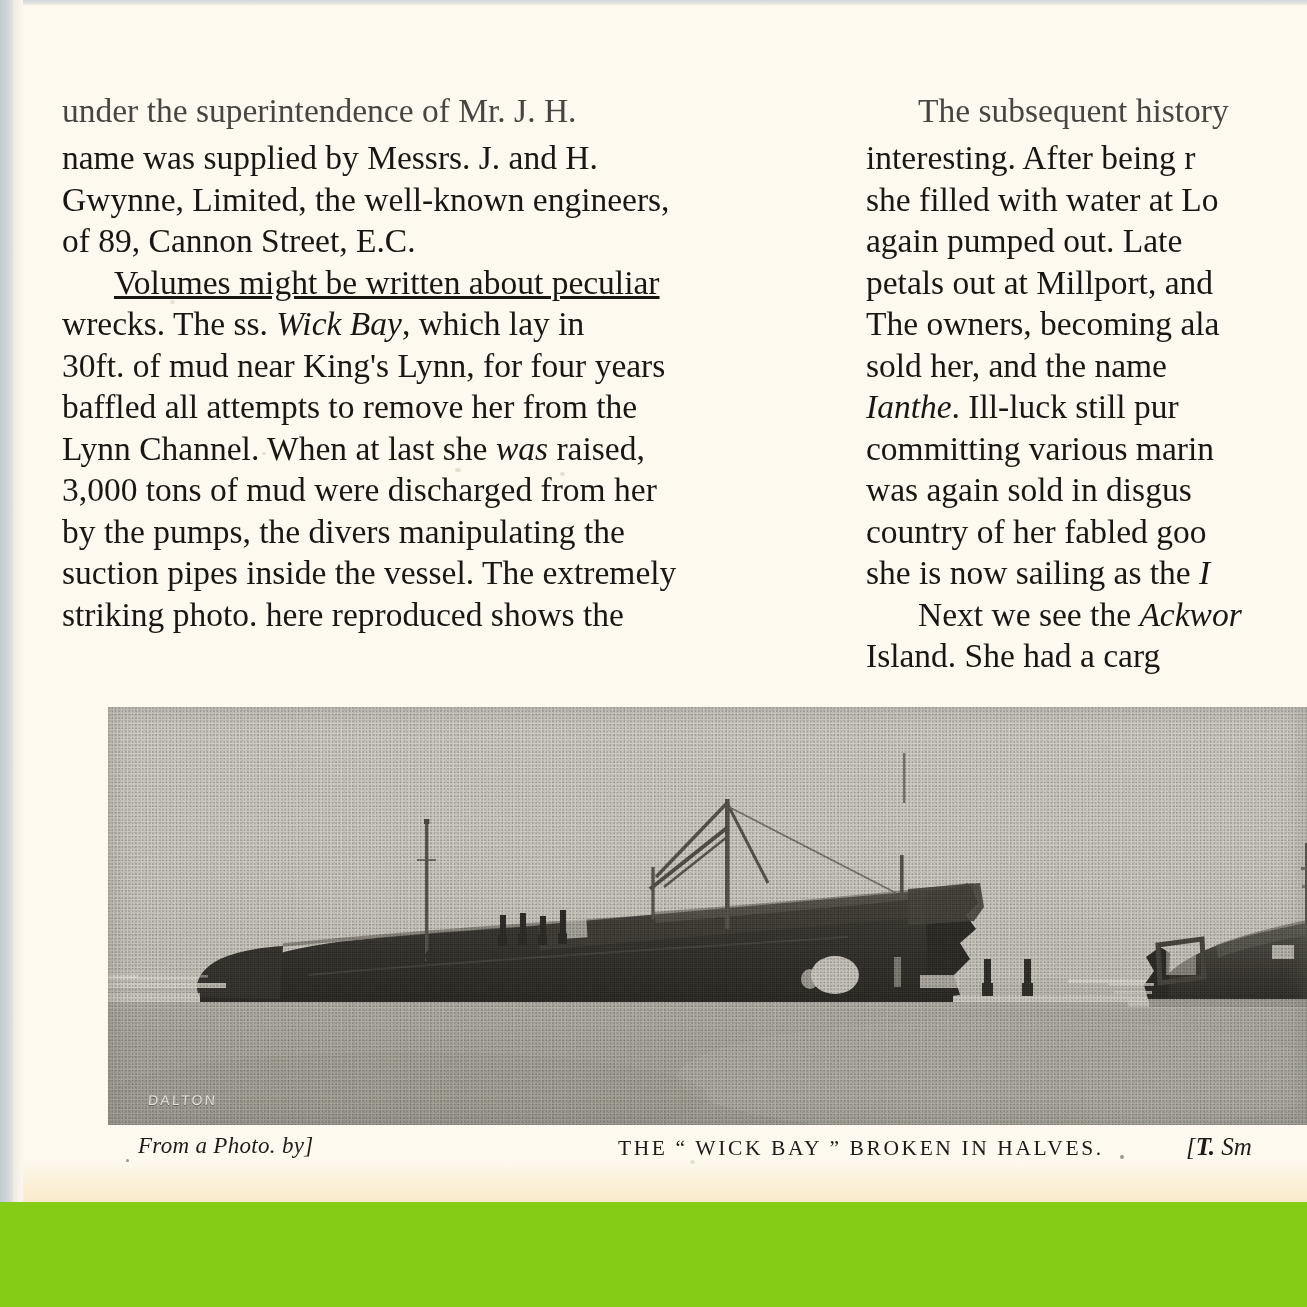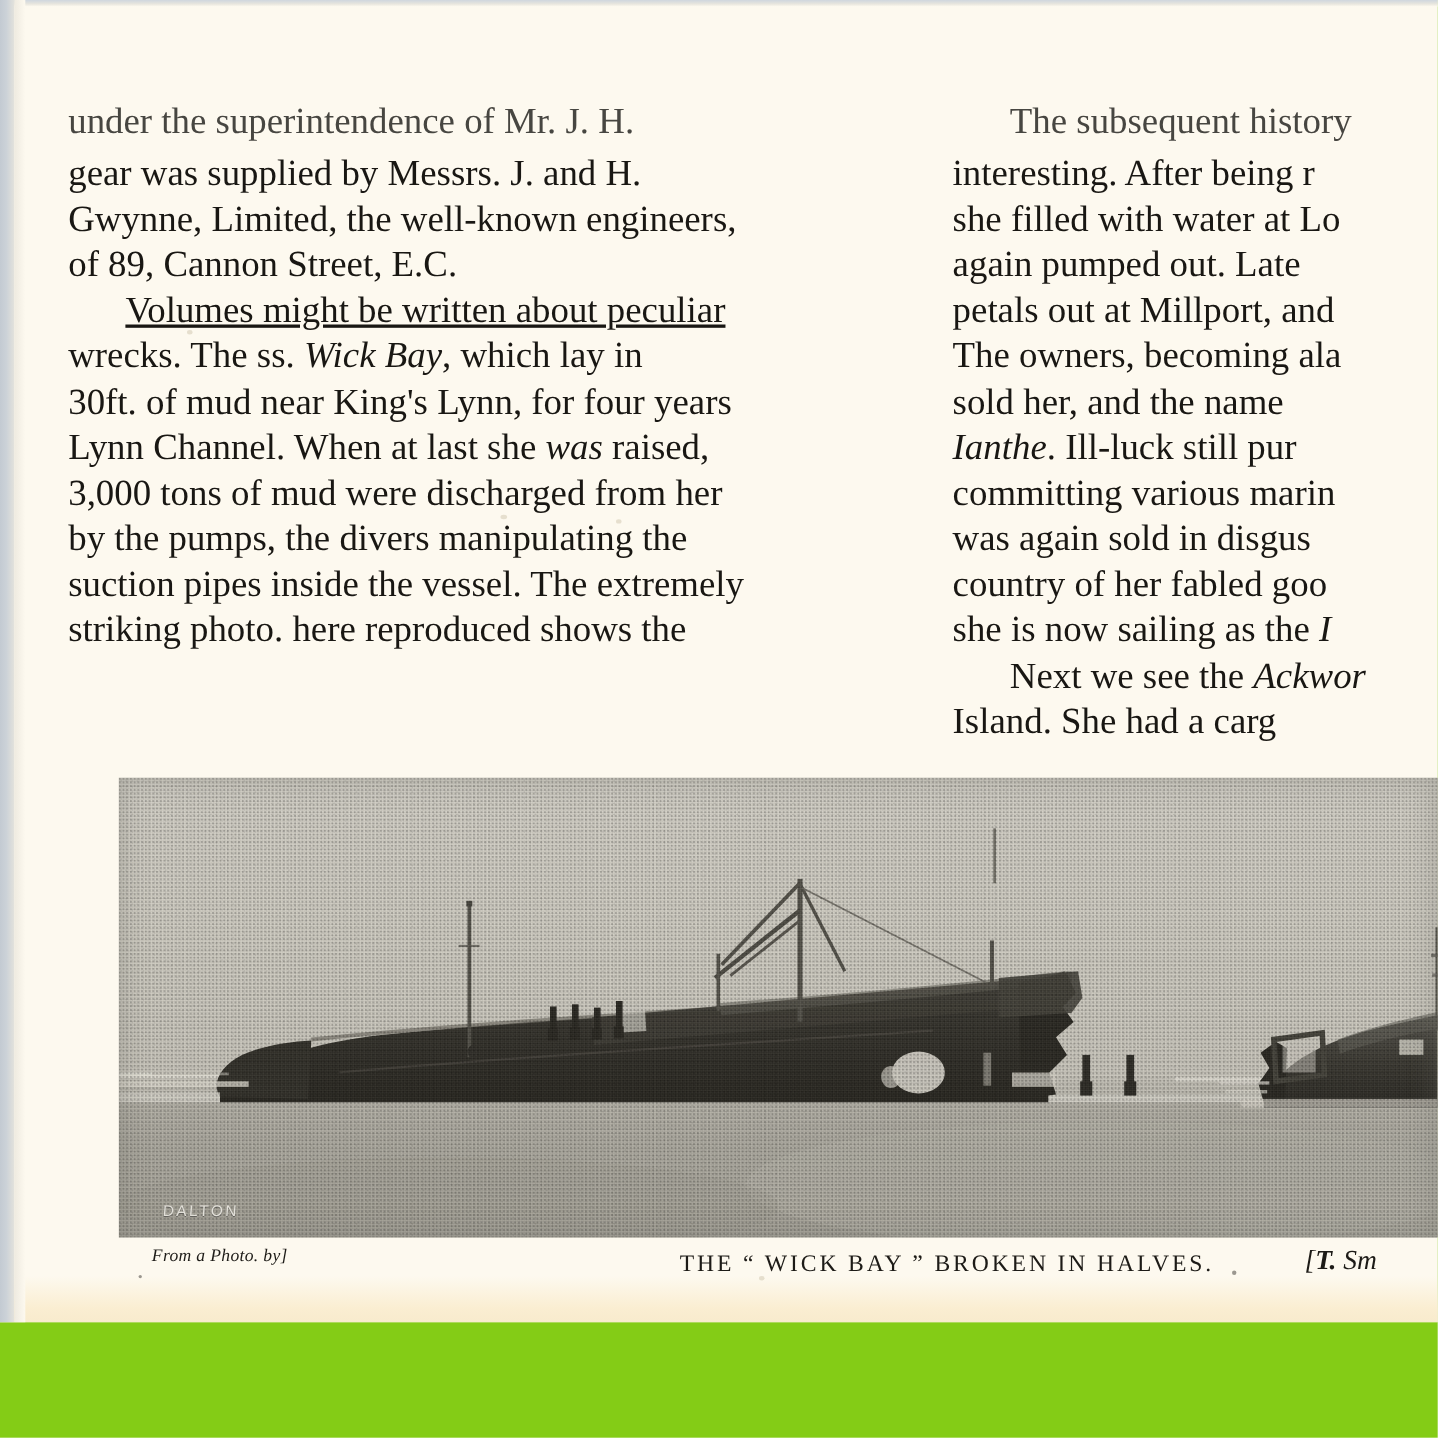--- a/index.html
+++ b/index.html
@@ -188,21 +188,21 @@
     top: 1133px;
     width: 1199px;
     height: 40px;
     color: #1d1b17;
   }
   #caption-credit-left {
     position: absolute;
     left: 30px;
     top: 0;
     font-style: italic;
-    font-size: 16px;
+    font-size: 23px;
     letter-spacing: 0.3px;
     white-space: nowrap;
     text-align: right;
   }
   #caption-title {
     position: absolute;
     left: 510px;
     top: 3px;
     font-size: 21.5px;
     letter-spacing: 2.6px;
@@ -249,29 +249,30 @@
   <div class="speck" style="left:560px; top:472px; width:5px; height:4px;"></div>
   <div class="speck" style="left:262px; top:452px; width:4px; height:3px;"></div>
   <div class="speck" style="left:690px; top:1160px; width:5px; height:4px;"></div>
 
   <div id="left-column" class="column">
 
     <div>
       <span class="clipped-top">
         <span class="tline faded-line">under the superintendence of Mr. J. H.</span>
       </span>
-      <span class="tline">gear was supplied by Messrs. J. and H.</span>
+      <span class="tline">name was supplied by Messrs. J. and H.</span>
       <span class="tline">Gwynne, Limited, the well-known engineers,</span>
       <span class="tline last">of 89, Cannon Street, E.C.</span>
     </div>
 
     <div>
       <span class="tline" style="text-indent:52px;text-decoration:underline;">Volumes might be written about peculiar</span>
       <span class="tline"><span>wrecks.    The ss. </span><i>Wick Bay</i><span>, which lay in</span></span>
       <span class="tline">30ft. of mud near King's Lynn, for four years</span>
+      <span class="tline">baffled all attempts to remove her from the</span>
       <span class="tline"><span>Lynn Channel.   When at last she </span><i>was</i><span> raised,</span></span>
       <span class="tline">3,000 tons of mud were discharged from her</span>
       <span class="tline">by the pumps, the divers manipulating the</span>
       <span class="tline">suction pipes inside the vessel.  The extremely</span>
       <span class="tline">striking photo. here reproduced shows the</span>
     </div>
 
   </div>
 
   <div id="right-column-clip">

